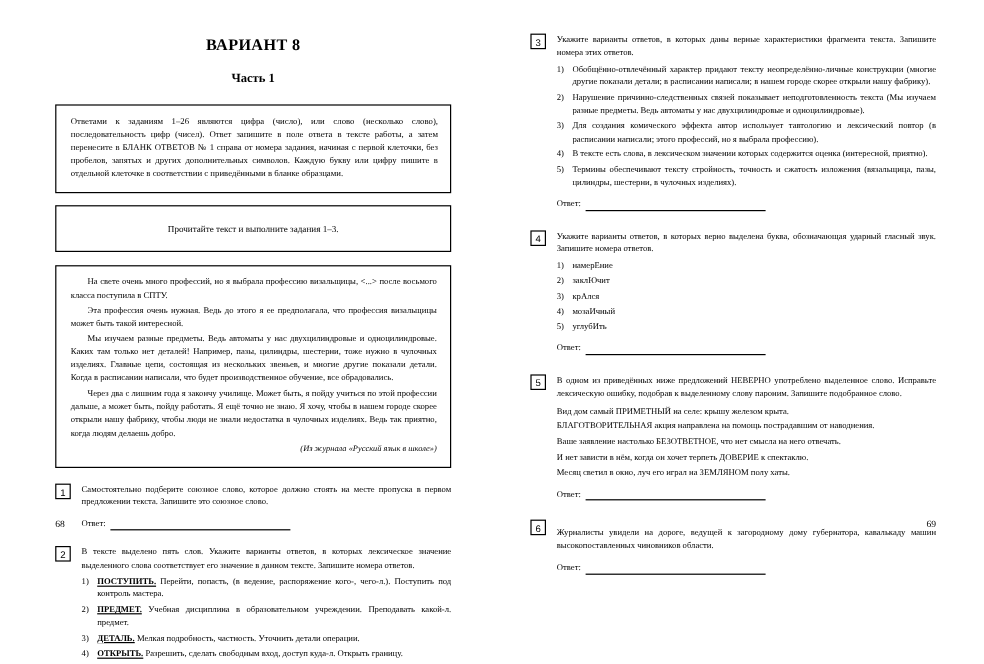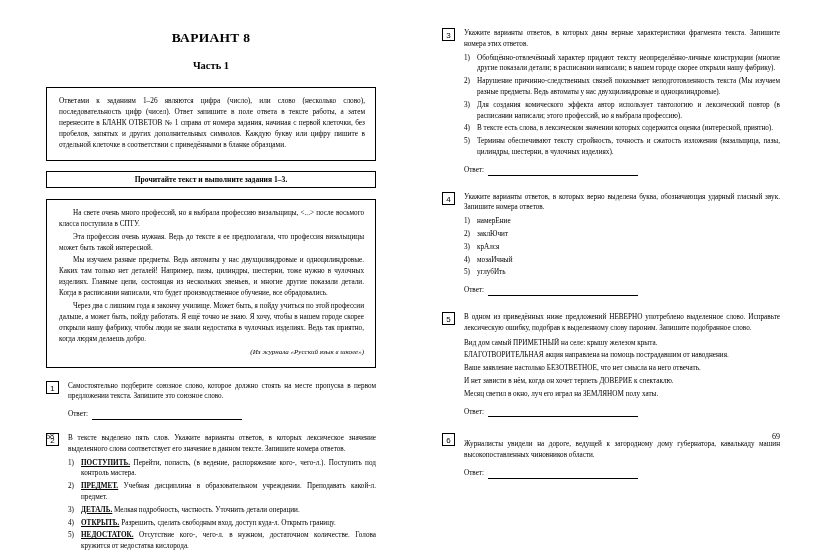--- a/index.html
+++ b/index.html
@@ -52,24 +52,24 @@
 
   .framed {
     border: 1px solid #000;
     padding: 8px 10px 9px 12px;
     font-size: 7.3px;
     line-height: 1.5;
     text-align: justify;
   }
   .framed-thin {
     border: 1px solid #000;
-    padding: 3px 10px;
+    padding: 14px 10px;
     text-align: center;
     font-size: 7.6px;
-    font-weight: bold;
+    font-weight: normal;
     margin-top: 10px;
   }
   .text-box {
     border: 1px solid #000;
     padding: 8px 11px 9px 12px;
     font-size: 7.2px;
     line-height: 1.52;
     text-align: justify;
     margin-top: 11px;
   }
@@ -166,21 +166,21 @@
     <div class="part-title">Часть 1</div>
 
     <div class="framed">
       <span>Ответами к заданиям 1–26 являются цифра (число), или слово (несколько слово), последовательность цифр (чисел). Ответ запишите в поле ответа в тексте работы, а затем перенесите в БЛАНК ОТВЕТОВ № 1 справа от номера задания, начиная с первой клеточки, без пробелов, запятых и других дополнительных символов. Каждую букву или цифру пишите в отдельной клеточке в соответствии с приведёнными в бланке образцами.</span>
     </div>
 
     <div class="framed-thin">Прочитайте текст и выполните задания 1–3.</div>
 
     <div class="text-box">
       <p>На свете очень много профессий, но я выбрала профессию визальщицы, &lt;...&gt; после восьмого класса поступила в СПТУ.</p>
-      <p>Эта профессия очень нужная. Ведь до тексте я ее предполагала, что профессия визальщицы может быть такой интересной.</p>
+      <p>Эта профессия очень нужная. Ведь до этого я ее предполагала, что профессия визальщицы может быть такой интересной.</p>
       <p>Мы изучаем разные предметы. Ведь автоматы у нас двухцилиндровые и одноцилиндровые. Каких там только нет деталей! Например, пазы, цилиндры, шестерни, тоже нужно в чулочных изделиях. Главные цепи, состоящая из нескольких звеньев, и многие другие показали детали. Когда в расписании написали, что будет производственное обучение, все обрадовались.</p>
       <p>Через два с лишним года я закончу училище. Может быть, я пойду учиться по этой профессии дальше, а может быть, пойду работать. Я ещё точно не знаю. Я хочу, чтобы в нашем городе скорее открыли нашу фабрику, чтобы люди не знали недостатка в чулочных изделиях. Ведь так приятно, когда людям делаешь добро.</p>
       <p class="src last">(Из журнала «Русский язык в школе»)</p>
     </div>
 
     <div class="task">
       <div class="task-num">1</div>
       <div class="task-body">
         <p>Самостоятельно подберите союзное слово, которое должно стоять на месте пропуска в первом предложении текста. Запишите это союзное слово.</p>
         <div class="answer">

